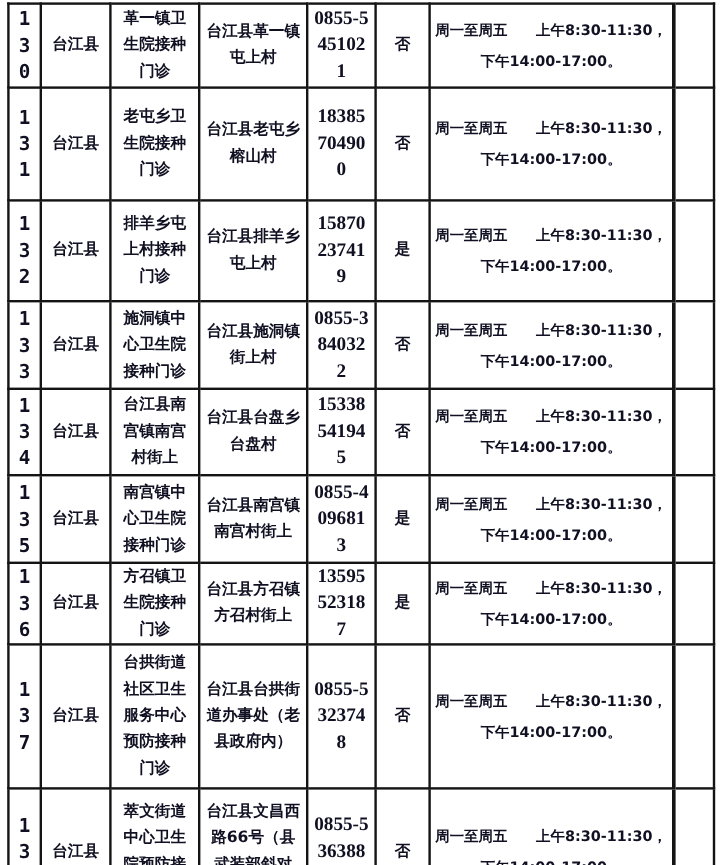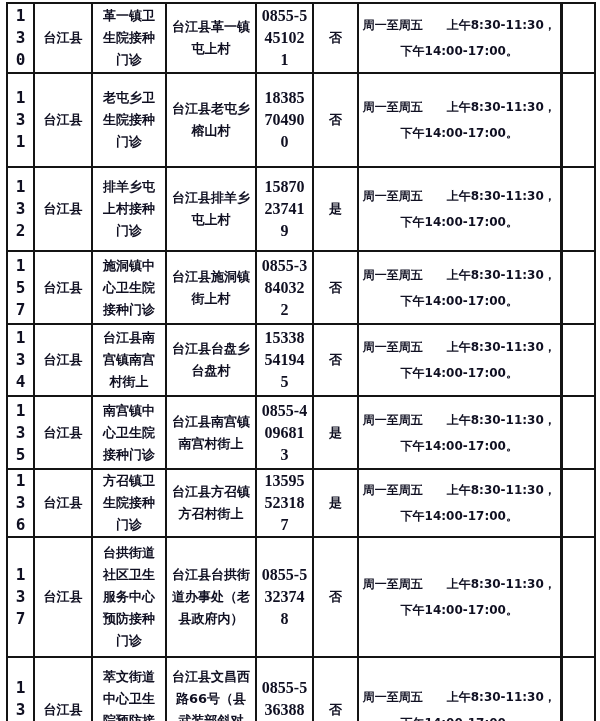--- a/index.html
+++ b/index.html
@@ -165,21 +165,21 @@
       <div>是</div>
     </td>
     <td class="c-schedule">
       <div class="sched-line">周一至周五　　上午8:30-11:30，</div>
       <div class="sched-line">下午14:00-17:00。</div>
     </td>
     <td class="c-empty"></td>
   </tr>
       <tr>
     <td class="c-no">
-      <div>157</div>
+      <div>133</div>
     </td>
     <td class="c-county">
       <div>台江县</div>
     </td>
     <td class="c-clinic">
       <div>施洞镇中心卫生院接种门诊</div>
     </td>
     <td class="c-address">
       <div>台江县施洞镇街上村</div>
     </td>

